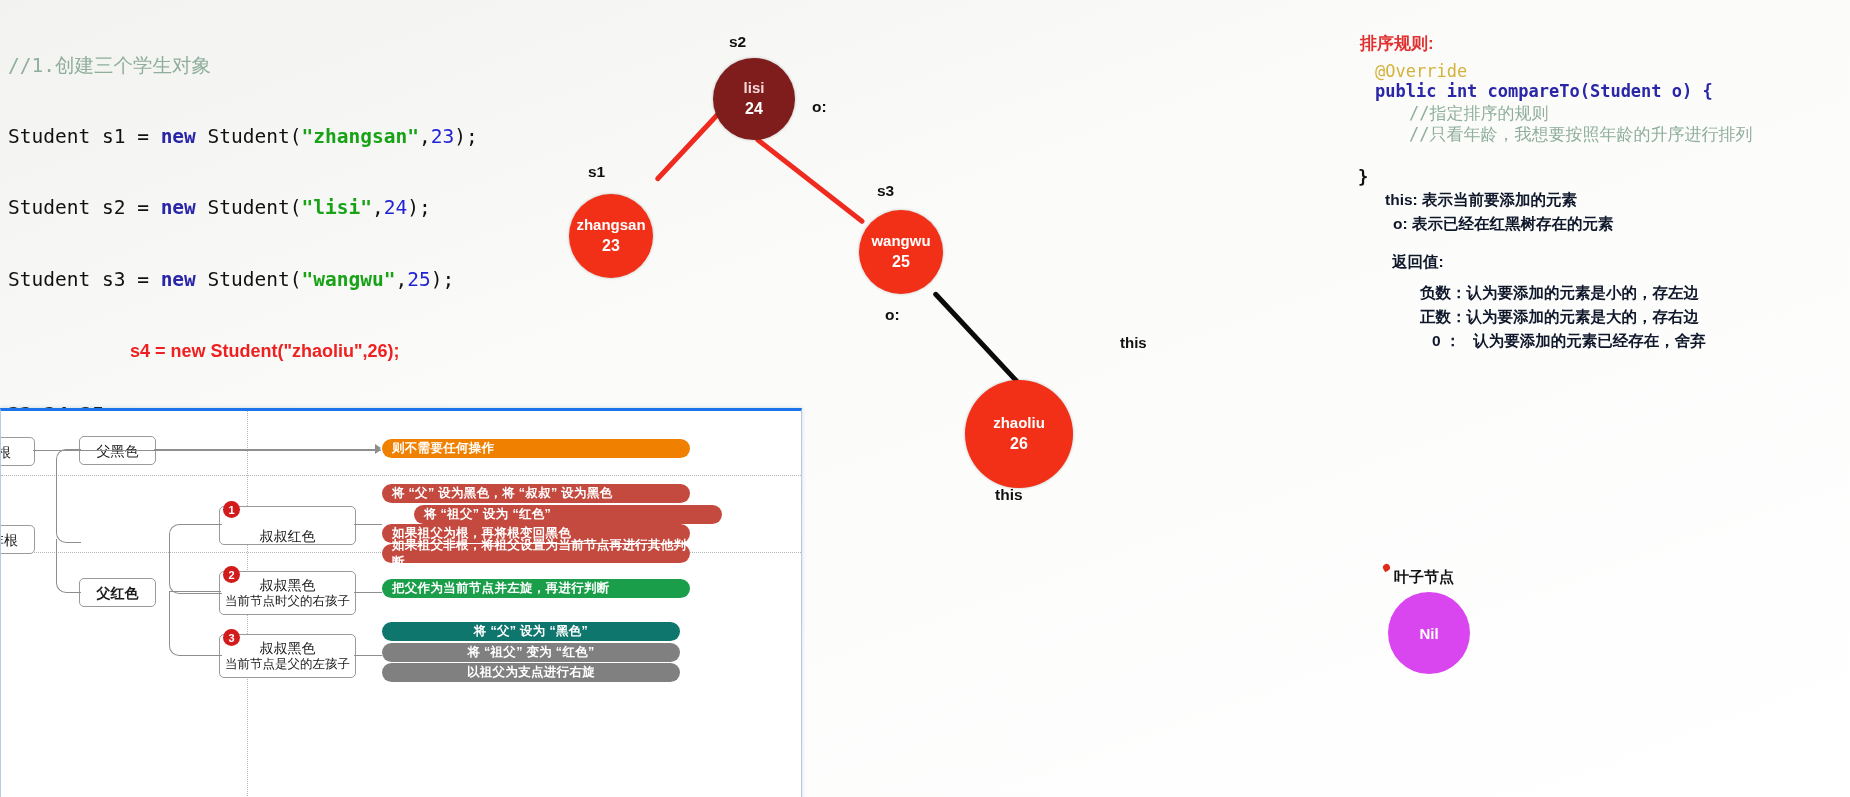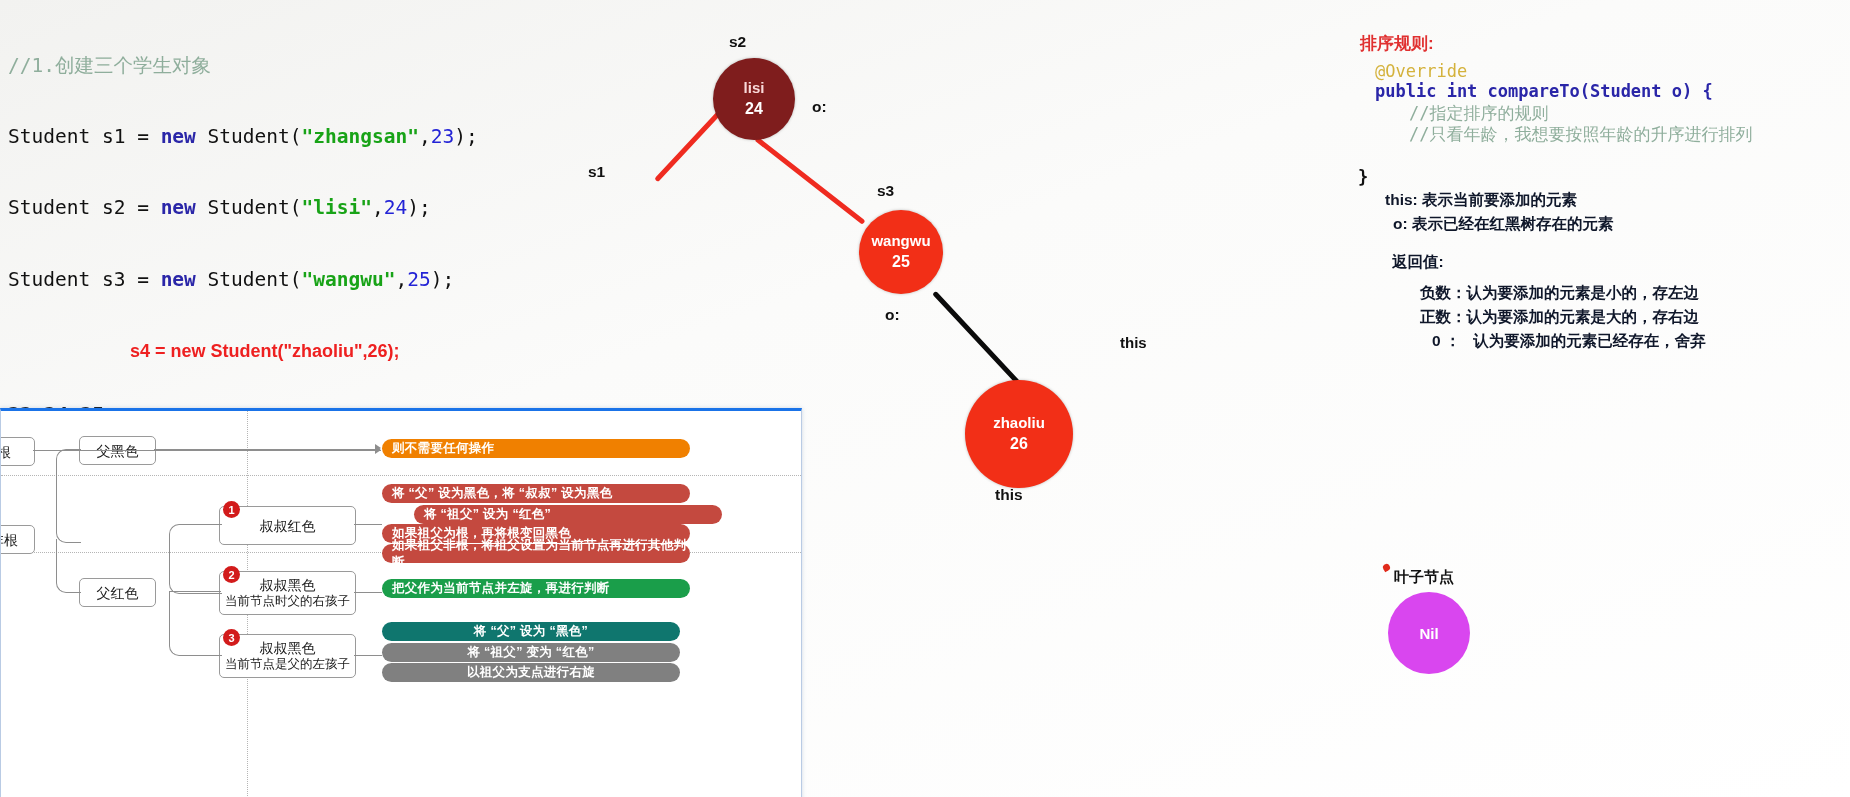--- a/index.html
+++ b/index.html
@@ -115,25 +115,25 @@
   <div class="mm-box" style="left:-28px;top:26px;width:60px;height:27px;">
     <span>根</span>
   </div>
   <div class="mm-box" style="left:-28px;top:114px;width:60px;height:27px;">
     <span>非根</span>
   </div>
 
   <div class="mm-box" style="left:78px;top:25px;width:75px;height:27px;">
     <span>父黑色</span>
   </div>
-  <div class="mm-box" style="left:78px;top:167px;width:75px;height:27px;">
+  <div class="mm-box" style="left:78px;top:167px;width:75px;height:27px;font-weight:bold;">
     <span>父红色</span>
   </div>
 
-  <div class="mm-box" style="left:218px;top:95px;width:135px;height:37px;">
+  <div class="mm-box" style="left:218px;top:95px;width:135px;height:37px;justify-content:flex-end;">
     <span>叔叔红色</span>
   </div>
   <div class="mm-badge" style="left:222px;top:90px;">
       <span>1</span>
     </div>
 
   <div class="mm-box" style="left:218px;top:160px;width:135px;height:42px;">
     <span>叔叔黑色</span>
     <span style="font-size:12.5px;">当前节点时父的右孩子</span>
   </div>
@@ -198,20 +198,24 @@
   <div class="edge red" style="left:196px;top:136px;width:137px;transform:rotate(38deg);"></div>
   <div class="edge black" style="left:374px;top:290px;width:124px;transform:rotate(47deg);"></div>
 
   <div class="nlabel" style="left:169px;top:33px;">s2</div>
   <div class="node black" style="left:153px;top:58px;width:82px;height:82px;">
     <span class="nm">lisi</span>
     <span class="ag">24</span>
   </div>
 
   <div class="nlabel" style="left:28px;top:163px;">s1</div>
+  <div class="node red" style="left:9px;top:194px;width:84px;height:84px;">
+    <span class="nm">zhangsan</span>
+    <span class="ag">23</span>
+  </div>
 
   <div class="nlabel" style="left:317px;top:182px;">s3</div>
   <div class="node red" style="left:299px;top:210px;width:84px;height:84px;">
     <span class="nm">wangwu</span>
     <span class="ag">25</span>
   </div>
 
   <div class="node red" style="left:405px;top:380px;width:108px;height:108px;">
     <span class="nm">zhaoliu</span>
     <span class="ag">26</span>

